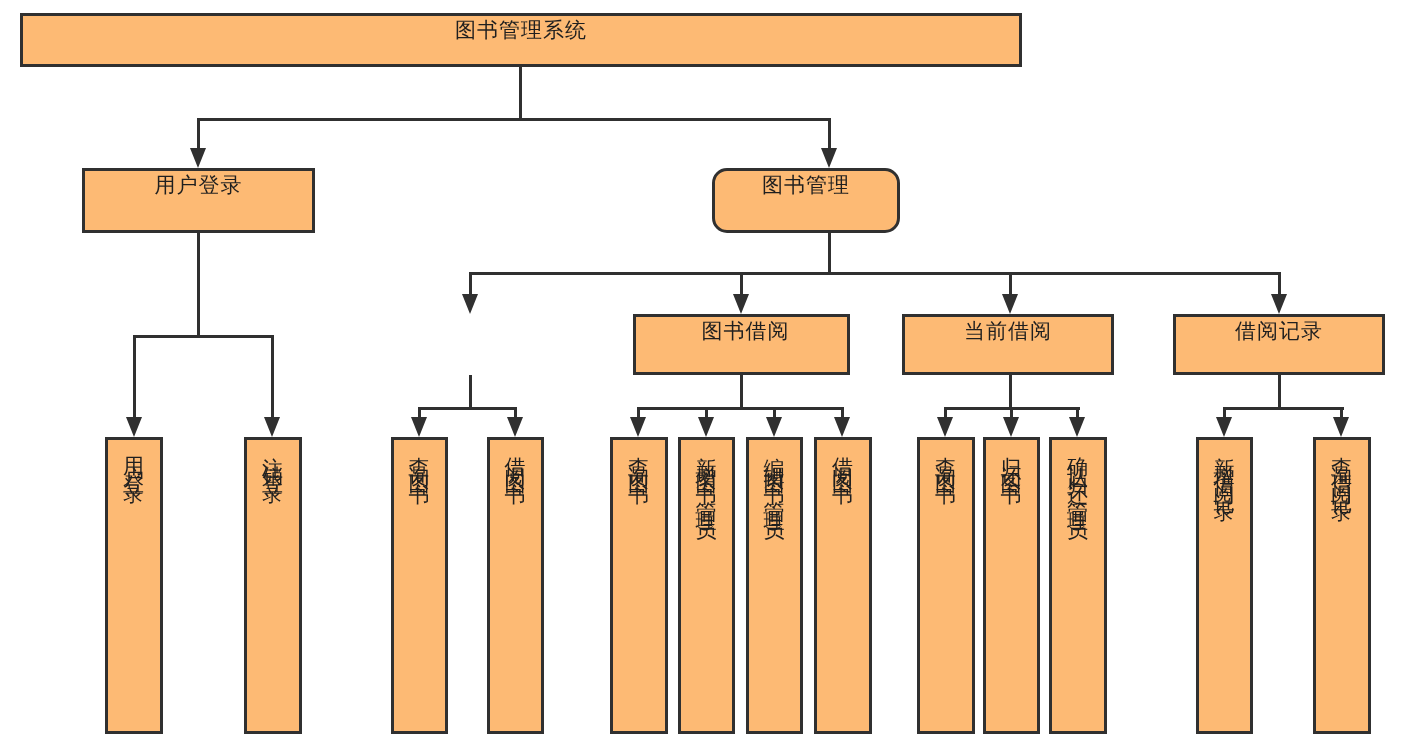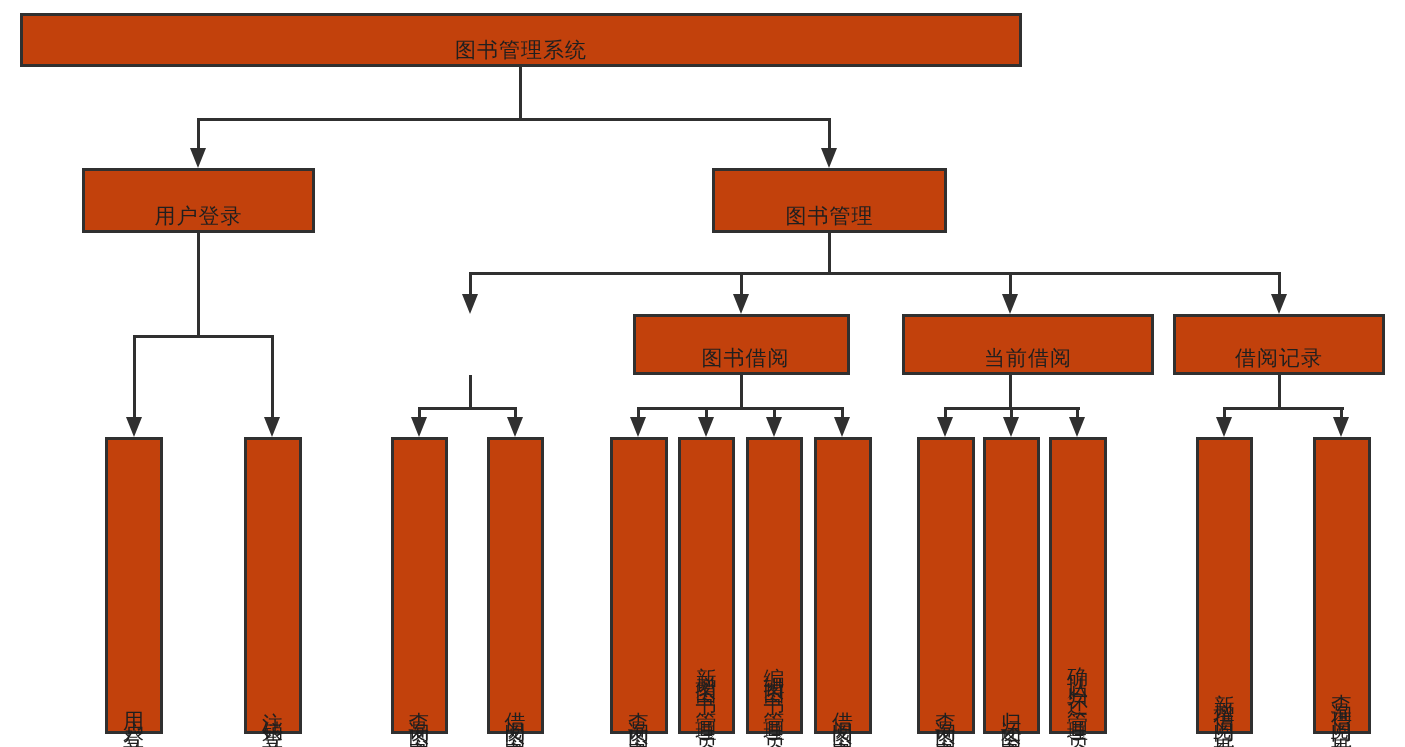--- a/index.html
+++ b/index.html
@@ -7,23 +7,23 @@
     --text:#1f1f1f;
     --wm:#b5b9c0;
   }
   html,body{margin:0;padding:0;background:#ffffff;}
   body{font-family:"Liberation Sans", sans-serif;}
   .stage{position:relative;width:1405px;height:747px;background:#ffffff;overflow:hidden;}
   .box{
     position:absolute;
     box-sizing:border-box;
     border:3px solid var(--line);
-    background:#c2410c;
+    background:#fdba74;
     display:flex;
-    align-items:flex-end;
+    align-items:flex-start;
     justify-content:center;
     color:var(--text);
     font-size:21px;
     letter-spacing:1px;
     z-index:2;
   }
   .leaf .vtext{
     writing-mode:vertical-rl;
     text-orientation:mixed;
     letter-spacing:9px;
@@ -60,21 +60,21 @@
   <div class="vline" style="left:519px;top:67px;height:53px;"></div>
   <div class="hline" style="left:197px;top:118px;width:634px;"></div>
   <div class="vline" style="left:197px;top:118px;height:32px;"></div>
   <div class="arrow" style="left:190px;top:148px;"></div>
   <div class="vline" style="left:828px;top:118px;height:32px;"></div>
   <div class="arrow" style="left:821px;top:148px;"></div>
 
   <div class="box" style="left:82px;top:168px;width:233px;height:65px;">
     <span>用户登录</span>
   </div>
-  <div class="box" style="left:712px;top:168px;width:235px;height:65px;">
+  <div class="box" style="left:712px;top:168px;width:188px;height:65px;border-radius:15px;">
     <span>图书管理</span>
   </div>
 
   <div class="vline" style="left:197px;top:233px;height:105px;"></div>
   <div class="hline" style="left:133px;top:335px;width:141px;"></div>
   <div class="vline" style="left:133px;top:335px;height:84px;"></div>
   <div class="arrow" style="left:126px;top:417px;"></div>
   <div class="vline" style="left:271px;top:335px;height:84px;"></div>
   <div class="arrow" style="left:264px;top:417px;"></div>
 
@@ -85,21 +85,21 @@
   <div class="vline" style="left:740px;top:272px;height:24px;"></div>
   <div class="arrow" style="left:733px;top:294px;"></div>
   <div class="vline" style="left:1009px;top:272px;height:24px;"></div>
   <div class="arrow" style="left:1002px;top:294px;"></div>
   <div class="vline" style="left:1278px;top:272px;height:24px;"></div>
   <div class="arrow" style="left:1271px;top:294px;"></div>
 
   <div class="box" style="left:633px;top:314px;width:217px;height:61px;padding-left:8px;">
     <span>图书借阅</span>
   </div>
-  <div class="box" style="left:902px;top:314px;width:252px;height:61px;">
+  <div class="box" style="left:902px;top:314px;width:212px;height:61px;">
     <span>当前借阅</span>
   </div>
   <div class="box" style="left:1173px;top:314px;width:212px;height:61px;">
     <span>借阅记录</span>
   </div>
 
   <div class="vline" style="left:469px;top:375px;height:35px;"></div>
   <div class="hline" style="left:418px;top:407px;width:99px;"></div>
   <div class="vline" style="left:418px;top:407px;height:14px;"></div>
   <div class="arrow" style="left:411px;top:417px;"></div>

